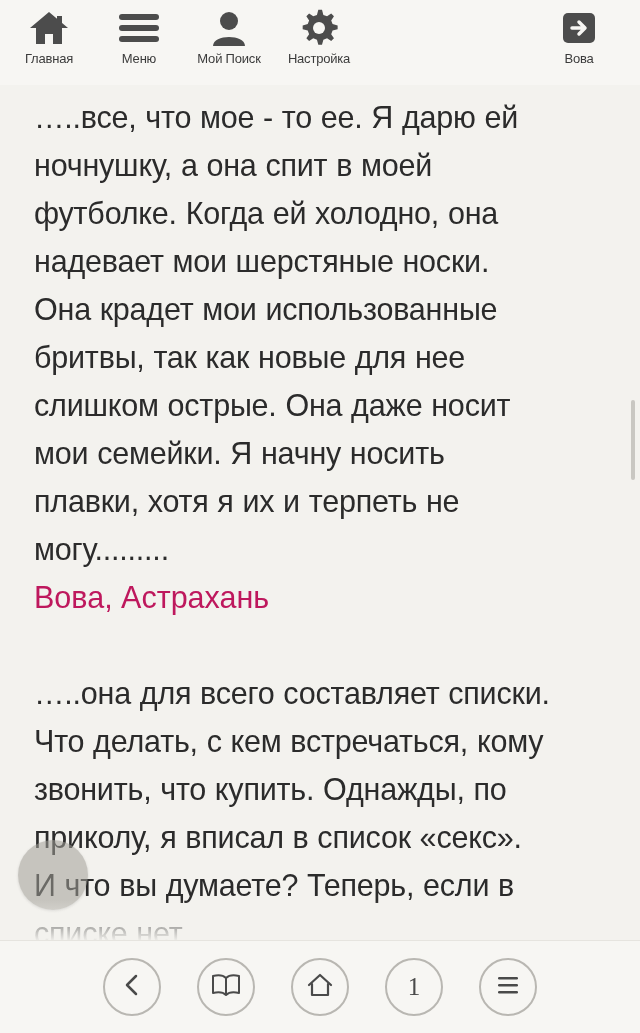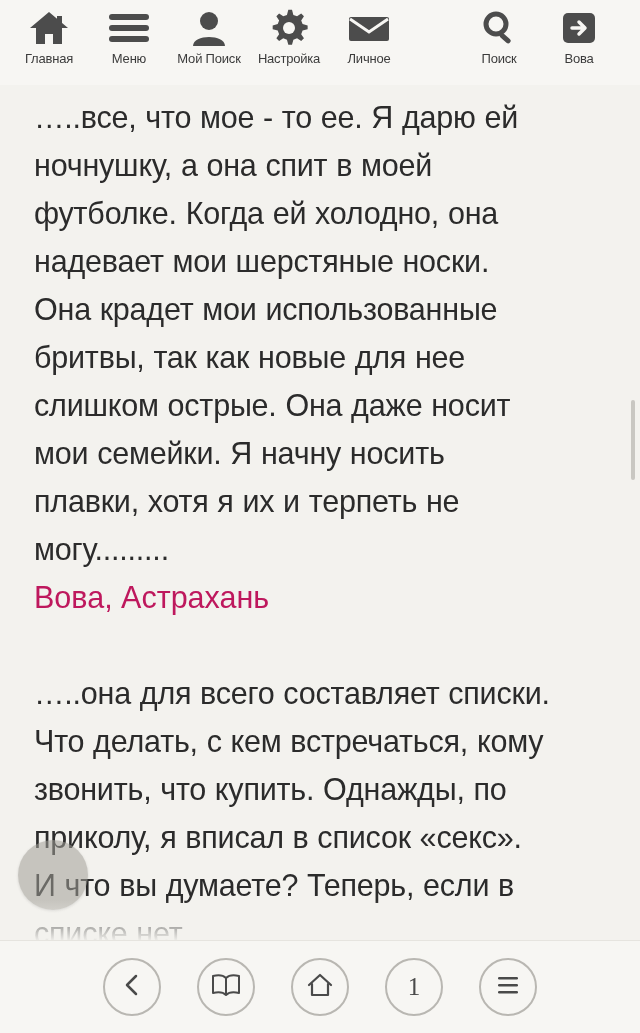--- a/index.html
+++ b/index.html
@@ -23,21 +23,21 @@
     top: 0; left: 0;
     width: 640px; height: 85px;
     background: #f7f6f3;
     display: flex;
     align-items: flex-start;
     padding: 6px 12px 0 12px;
   }
   .nav-left {
     display: flex;
     align-items: flex-start;
-    gap: 6px;
+    gap: 16px;
   }
   .nav-right {
     display: flex;
     align-items: flex-start;
     gap: 18px;
     margin-left: auto;
     padding-right: 18px;
   }
   .navitem {
     display: flex;
@@ -212,43 +212,25 @@
       <div class="navitem">
         <span class="ico">
           <svg width="40" height="40" viewBox="0 0 40 40">
             <path d="M20 2 L24 2 L25.5 7.5 L29.5 9 L34 6 L37 9 L34 13.5 L35.5 17.5 L41 19 L41 23 L35.5 24.5 L34 28.5 L37 33 L34 36 L29.5 33 L25.5 34.5 L24 40 L20 40 L18.5 34.5 L14.5 33 L10 36 L7 33 L10 28.5 L8.5 24.5 L3 23 L3 19 L8.5 17.5 L10 13.5 L7 9 L10 6 L14.5 9 L18.5 7.5 Z" fill="#4c4c4c" transform="scale(0.92) translate(1,0)"></path>
             <circle cx="20" cy="20" r="6" fill="#f7f6f3"></circle>
           </svg>
         </span>
         <span class="lbl">Настройка</span>
       </div>
 
-      <div class="navitem">
-        <span class="ico">
-          <svg width="44" height="32" viewBox="0 0 44 32">
-            <rect x="2" y="5" width="40" height="24" rx="2" fill="#4c4c4c"></rect>
-            <path d="M3 7 L22 20 L41 7" stroke="#f7f6f3" stroke-width="3" fill="none"></path>
-          </svg>
-        </span>
-        <span class="lbl">Личное</span>
-      </div>
 
     </div>
 
     <div class="nav-right">
 
-      <div class="navitem small">
-        <span class="ico">
-          <svg width="38" height="38" viewBox="0 0 38 38">
-            <circle cx="16" cy="15" r="10" fill="none" stroke="#4c4c4c" stroke-width="5"></circle>
-            <rect x="22" y="23" width="13" height="5" rx="2.5" fill="#4c4c4c" transform="rotate(42 22 23)"></rect>
-          </svg>
-        </span>
-        <span class="lbl">Поиск</span>
-      </div>
 
       <div class="navitem small">
         <span class="ico">
           <svg width="38" height="38" viewBox="0 0 38 38">
             <rect x="3" y="4" width="32" height="30" rx="5" fill="#4c4c4c"></rect>
             <path d="M12 19 L24 19 M19 13 L25 19 L19 25" stroke="#f7f6f3" stroke-width="3.5" fill="none" stroke-linecap="round" stroke-linejoin="round"></path>
           </svg>
         </span>
         <span class="lbl">Вова</span>
       </div>

